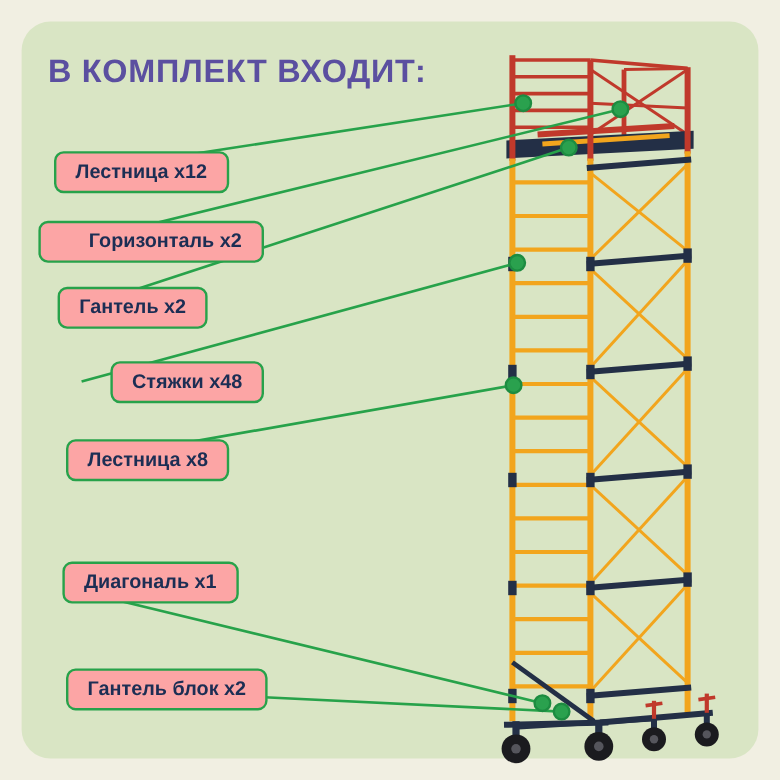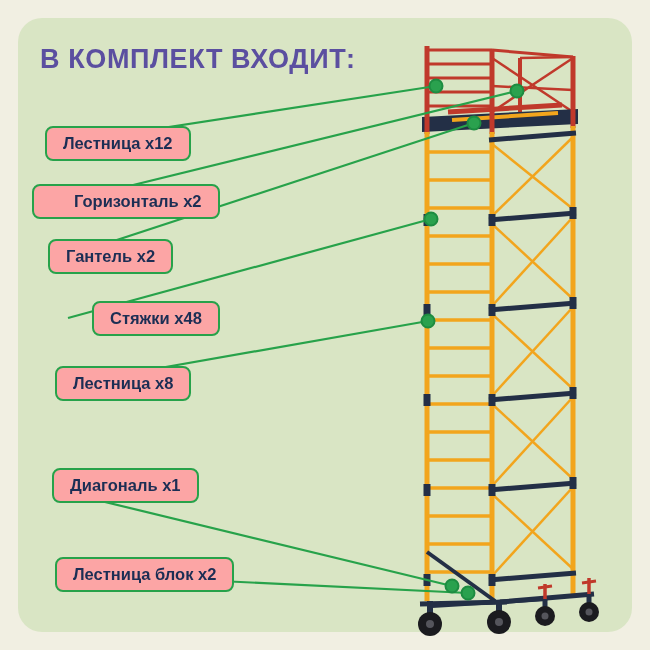--- a/index.html
+++ b/index.html
@@ -182,15 +182,15 @@
   </svg>
 
   <h1 class="title">В КОМПЛЕКТ ВХОДИТ:</h1>
 
   <div class="callout" style="left:45px; top:126px;">Лестница x12</div>
   <div class="callout" style="left:32px; top:184px;padding-left:40px;">Горизонталь x2</div>
   <div class="callout" style="left:48px; top:239px;">Гантель x2</div>
   <div class="callout" style="left:48px; top:301px;margin-left:44px;">Стяжки x48</div>
   <div class="callout" style="left:55px; top:366px;">Лестница x8</div>
   <div class="callout" style="left:52px; top:449px;margin-top:19px;">Диагональ x1</div>
-  <div class="callout" style="left:55px; top:557px;">Лестница блок x2</div>
+  <div class="callout" style="left:55px; top:557px;">Гантель блок x2</div>
 
 </div>
 
 </body></html>

